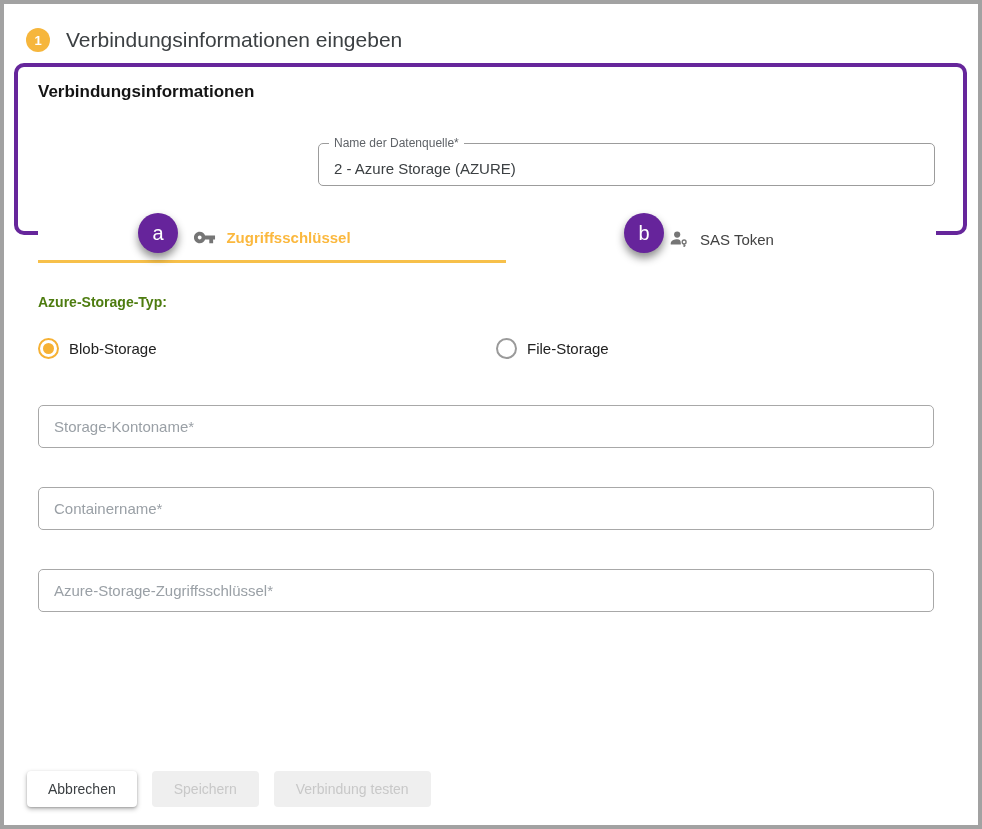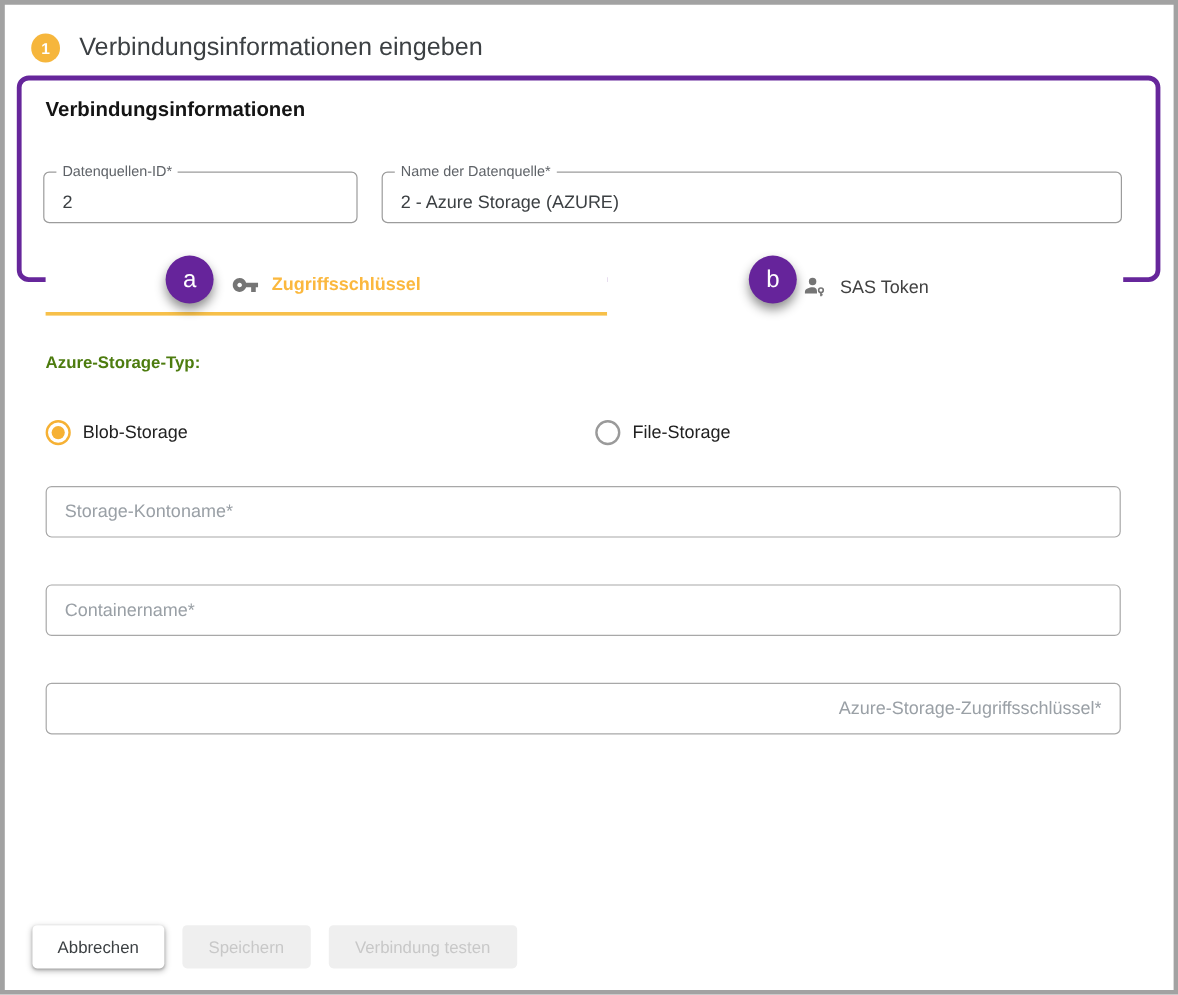--- a/index.html
+++ b/index.html
@@ -79,21 +79,21 @@
     display:flex; align-items:center; justify-content:center;
     font-size:20px;
     box-shadow:0 5px 9px rgba(0,0,0,0.45);
     z-index:5;
   }
   #ann-a { left:138px; top:213px; }
   #ann-b { left:624px; top:213px; }
 
   
   .section-label { position:absolute; left:38px; top:294px; font-size:14px; font-weight:bold; color:#4d7c0f; }
-  .radio-item { position:absolute; top:338px; display:flex; align-items:center; cursor:pointer;margin-top:12px; }
+  .radio-item { position:absolute; top:338px; display:flex; align-items:center; cursor:pointer; }
   #radio-blob { left:38px; }
   #radio-file { left:496px; }
   .radio-outer {
     width:21px; height:21px; border-radius:50%;
     border:2px solid #9a9a9a; background:#ffffff;
     display:flex; align-items:center; justify-content:center;
   }
   .radio-outer.sel { border-color:#f6b134; }
   .radio-dot { width:11px; height:11px; border-radius:50%; background:#f6b134; }
   .radio-label { margin-left:10px; font-size:15px; color:#212121; }
@@ -102,21 +102,21 @@
   .plain-input {
     position:absolute; left:38px; width:896px; height:43px;
     border:1px solid #a8a8a8; border-radius:5px;
     padding:0 15px; background:#ffffff;
     font-family:"Liberation Sans", sans-serif;
     font-size:15px; color:#3c4043; outline:none;
   }
   .plain-input::placeholder { color:#9aa0a6; opacity:1; }
   #input-account   { top:405px; }
   #input-container { top:487px; }
-  #input-key       { top:569px;text-align:right; }
+  #input-key       { top:569px; }
 
   
   .btn-row { position:absolute; left:27px; top:771px; display:flex; gap:15px; }
   .btn {
     height:36px; border:none; border-radius:4px;
     font-family:"Liberation Sans", sans-serif;
     font-size:14px; display:flex; align-items:center; justify-content:center;
   }
   .btn-cancel {
     background:#ffffff; color:#3c4043; padding:0 21px;
@@ -133,24 +133,20 @@
 <div class="frame">
 
   <div class="step-row">
     <div class="step-circle">1</div>
     <div class="step-label">Verbindungsinformationen eingeben</div>
   </div>
 
   <div class="conn-box">
     <div class="conn-title">Verbindungsinformationen</div>
 
-    <div class="mat-field" id="field-ds-id">
-      <span class="flabel">Datenquellen-ID*</span>
-      <input type="text" value="2" style="">
-    </div>
 
     <div class="mat-field" id="field-ds-name">
       <span class="flabel">Name der Datenquelle*</span>
       <input type="text" value="2 - Azure Storage (AZURE)" style="">
     </div>
   </div>
 
   <div class="ann" id="ann-a">a</div>
   <div class="ann" id="ann-b">b</div>
 

